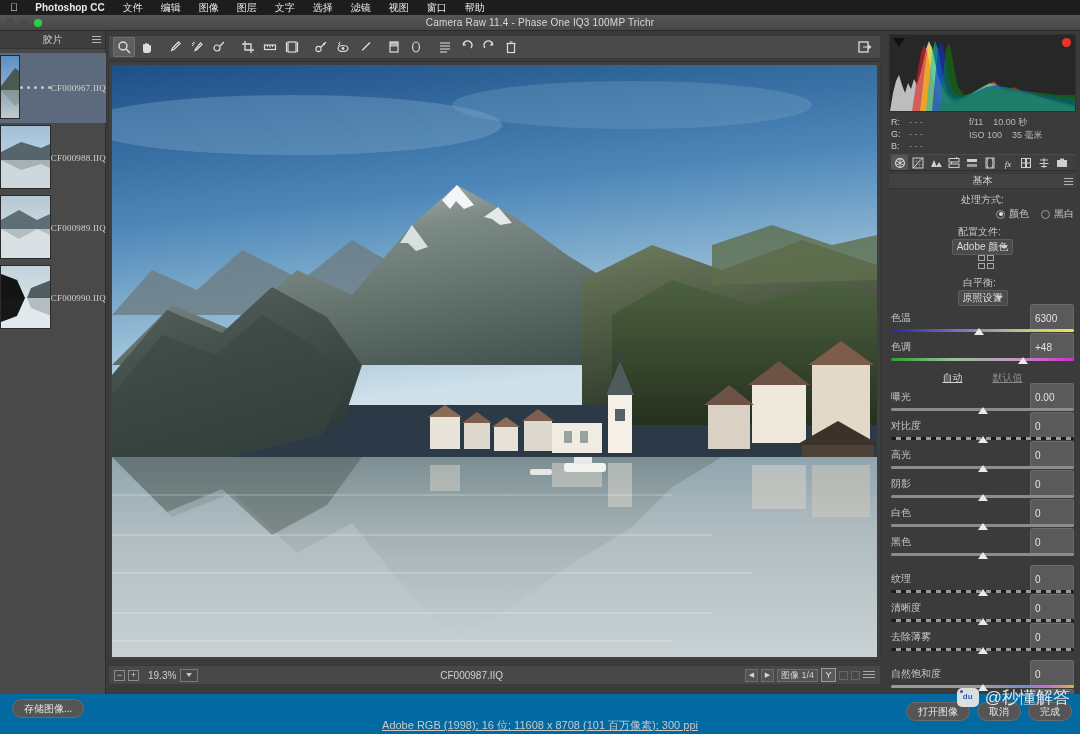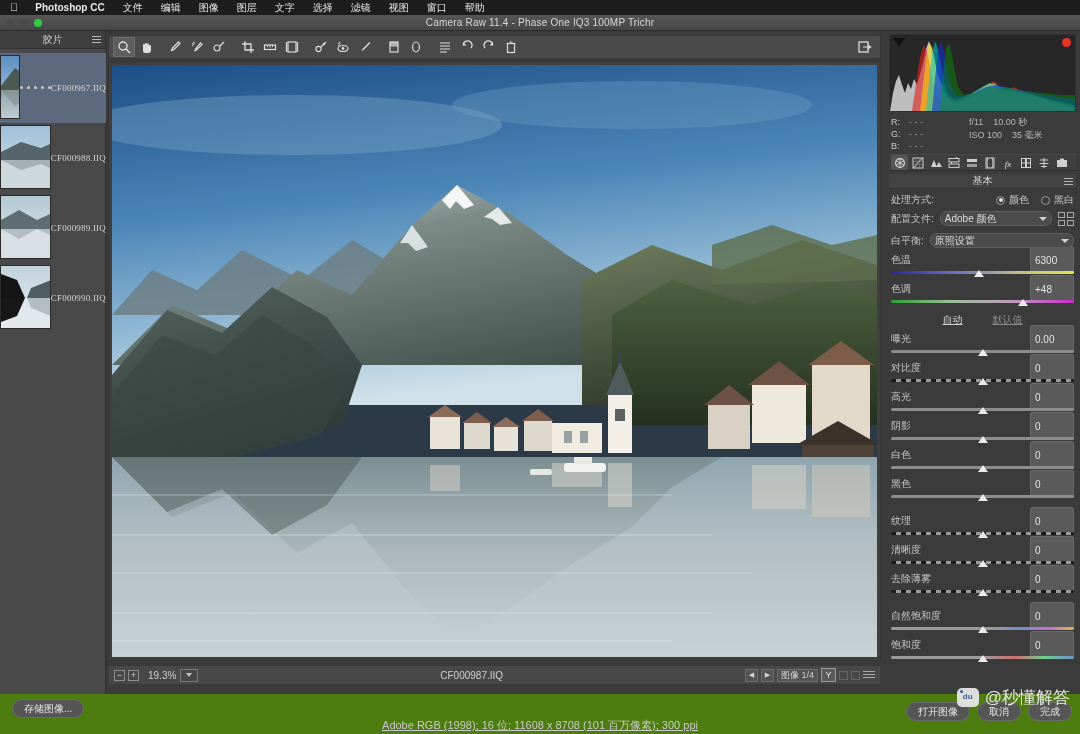--- a/index.html
+++ b/index.html
@@ -126,30 +126,30 @@
   .ptab.active { background:#565656; border-radius:2px; }
 
   .panelhead {
     margin:3px 4px 0 6px; height:15px; background:#424242; position:relative;
     display:flex; align-items:center; justify-content:center; font-size:10px; color:#d6d6d6;
     border-bottom:1px solid #343434;
   }
   .panelhead .ph-menu { position:absolute; right:3px; top:4px; width:9px; }
   .panelhead .ph-menu i { display:block; height:1px; background:#b0b0b0; margin-bottom:2px; }
 
-  .prow { margin:4px 6px 0 8px; display:flex; align-items:center; font-size:10px; color:#c6c6c6; }
+  .prow { margin:4px 6px 0 8px; display:flex; align-items:center; font-size:10px; color:#c6c6c6;flex-direction:column; }
   .prow .lbl { white-space:nowrap; }
   .radio { width:9px; height:9px; border-radius:50%; border:1px solid #9b9b9b; display:inline-flex;
            align-items:center; justify-content:center; margin-right:4px; }
   .radio.on::after { content:""; width:4px; height:4px; border-radius:50%; background:#e2e2e2; }
   .radiogrp { margin-left:auto; display:flex; gap:12px; align-items:center; }
   .radiogrp .ritem { display:flex; align-items:center; }
 
   .select {
-    flex:1; height:15px; background:#4b4b4b; border:1px solid #5e5e5e; border-radius:7px;
+    flex:1; height:15px; background:#4b4b4b; border:1px solid #5e5e5e; border-radius:2px;
     display:flex; align-items:center; padding:0 4px; font-size:10px; color:#dcdcdc; position:relative;
   }
   .select .dn { position:absolute; right:4px; top:5px; width:0;height:0;
       border-left:4px solid transparent;border-right:4px solid transparent;border-top:4px solid #cfcfcf; }
   .grid4 { width:16px; height:14px; margin-left:6px; display:grid; grid-template-columns:1fr 1fr;
            grid-template-rows:1fr 1fr; gap:2px; }
   .grid4 i { border:1px solid #a8a8a8; display:block; }
 
   
   .sl { margin:5px 6px 0 8px; }
@@ -165,21 +165,21 @@
   .sl-bar.dash { background:repeating-linear-gradient(90deg,#1a1a1a 0 5px,#9a9a9a 5px 10px); }
   .sl-knob { position:absolute; top:2px; width:0;height:0;
       border-left:5px solid transparent;border-right:5px solid transparent;border-bottom:7px solid #eaeaea;
       transform:translateX(-5px); }
   .autorow { margin:7px 6px 2px 8px; display:flex; justify-content:center; gap:30px; font-size:10px; }
   .autorow a { color:#d6d6d6; text-decoration:underline; }
   .autorow a.dim { color:#8a8a8a; }
   .spacer8 { height:8px; }
 
   
-  .bottombar { position:absolute; left:0; top:694px; width:1080px; height:40px; background:#4d7c0f; }
+  .bottombar { position:absolute; left:0; top:694px; width:1080px; height:40px; background:#0369a1; }
   .btn {
     height:19px; border-radius:10px; background:#555; border:1px solid #6b6b6b;
     color:#e6e6e6; font-size:10px; display:inline-flex; align-items:center; justify-content:center;
     padding:0 11px; white-space:nowrap;
   }
   .savebtn { position:absolute; left:12px; top:5px; }
   .wf {
     position:absolute; left:50%; top:8px; transform:translateX(-50%);
     font-size:11px; color:#c9c9c9; text-decoration:underline; white-space:nowrap;margin-top:16px;
   }

